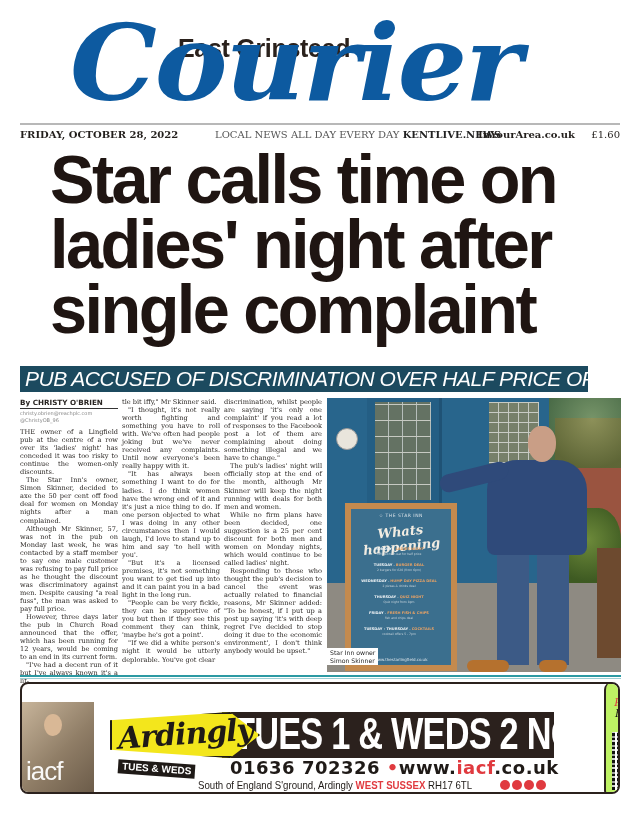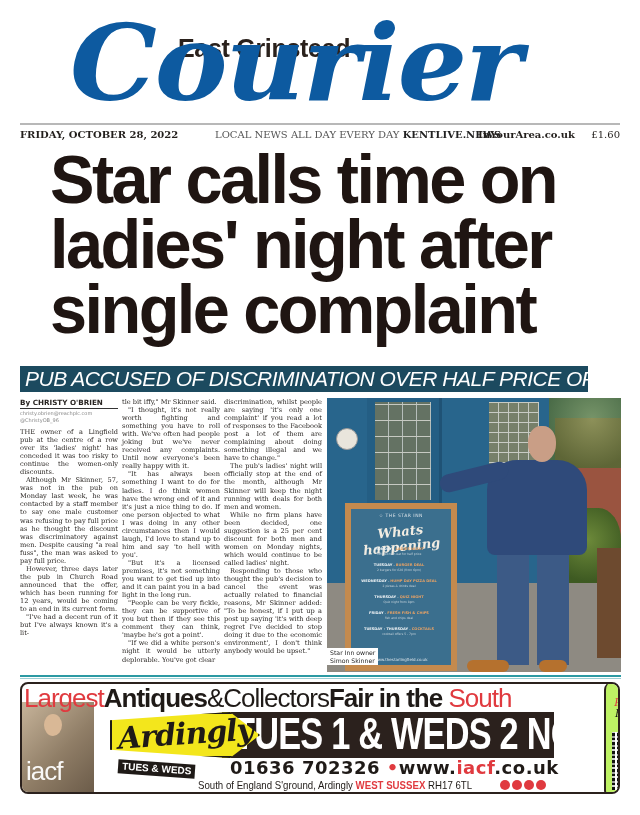--- a/index.html
+++ b/index.html
@@ -120,20 +120,21 @@
 </h1>
 <div class="subhead">PUB ACCUSED OF DISCRIMINATION OVER HALF PRICE OFFER</div>
 
 <div class="col col1">
   <div class="byline">By CHRISTY O'BRIEN</div>
   <div class="contact">
     <div>christy.obrien@reachplc.com</div>
     <div>@ChristyOB_96</div>
   </div>
   <p class="first">THE owner of a Lingfield pub at the centre of a row over its 'ladies' night' has conceded it was too risky to continue the women-only discounts.</p>
+  <p>The Star Inn's owner, Simon Skinner, decided to axe the 50 per cent off food deal for women on Monday nights after a man complained.</p>
   <p>Although Mr Skinner, 57, was not in the pub on Monday last week, he was contacted by a staff member to say one male customer was refusing to pay full price as he thought the discount was discriminatory against men. Despite causing "a real fuss", the man was asked to pay full price.</p>
   <p>However, three days later the pub in Church Road announced that the offer, which has been running for 12 years, would be coming to an end in its current form.</p>
   <p>"I've had a decent run of it but I've always known it's a lit-</p>
 </div>
 <div class="col col2">
   <p class="first">tle bit iffy," Mr Skinner said.</p>
   <p>"I thought, it's not really worth fighting and something you have to roll with. We've often had people joking but we've never received any complaints. Until now everyone's been really happy with it.</p>
   <p>"It has always been something I want to do for ladies. I do think women have the wrong end of it and it's just a nice thing to do. If one person objected to what I was doing in any other circumstances then I would laugh, I'd love to stand up to him and say 'to hell with you'.</p>
   <p>"But it's a licensed premises, it's not something you want to get tied up into and it can paint you in a bad light in the long run.</p>
   <p>"People can be very fickle, they can be supportive of you but then if they see this comment they can think, 'maybe he's got a point'.</p>
@@ -185,23 +186,20 @@
 </figure>
 
 <div class="teal-rule"></div>
 <div class="teal-rule2"></div>
 
 <aside class="ad">
   <div class="ad-photo">
     <div class="ad-photo-face"></div>
   </div>
   <div class="ad-iacf">iacf</div>
-  <div class="ad-top">
-    <span class="red">Largest</span><span class="bold">Antiques</span><span class="light">&amp;Collectors</span><span class="bold">Fair in the</span> <span class="red">South</span>
-  </div>
   <div class="ad-dark"></div>
   <div class="ad-dates">TUES 1 &amp; WEDS 2 NOV</div>
   <div class="ad-tag"></div>
   <div class="ad-ardingly">Ardingly</div>
   <div class="ad-tuesweds">TUES &amp; WEDS</div>
   <div class="ad-phone">
     <span>01636 702326</span>
     <span class="dot">•</span><span>www.</span><span class="red">iacf</span><span>.co.uk</span>
   </div>
   <div class="ad-addr">

